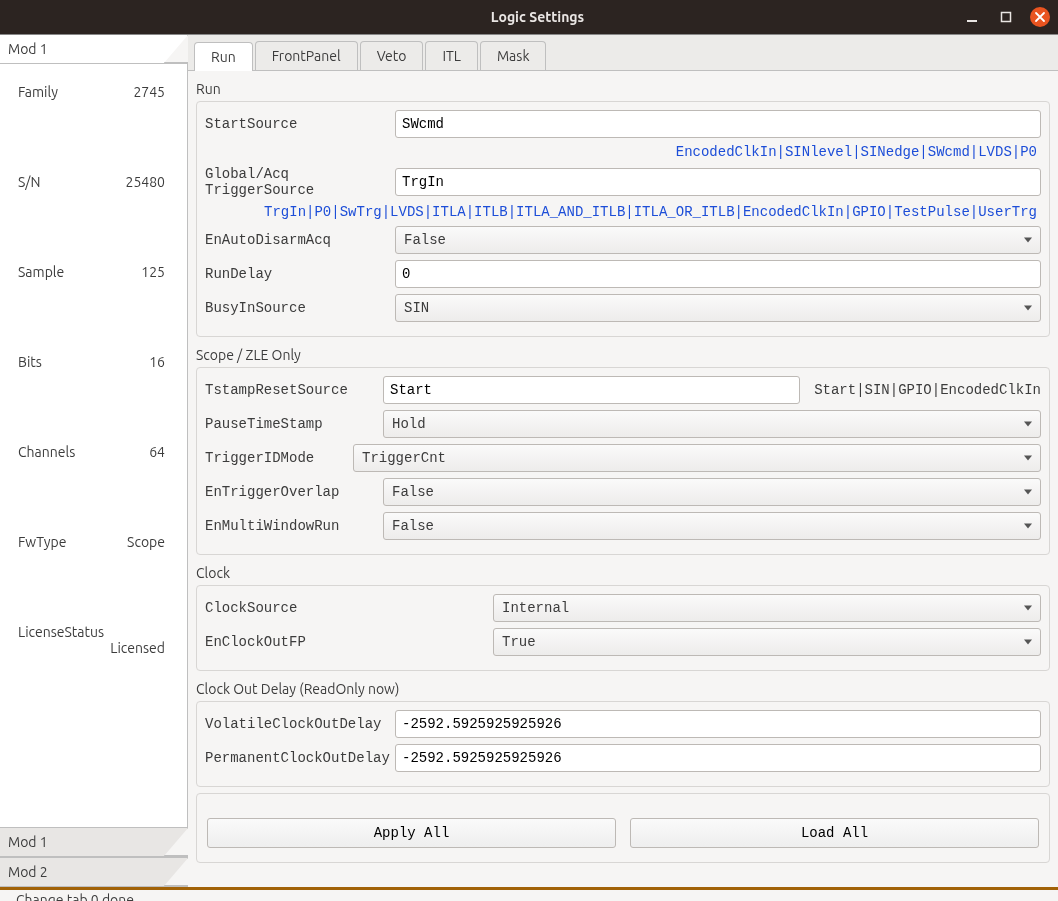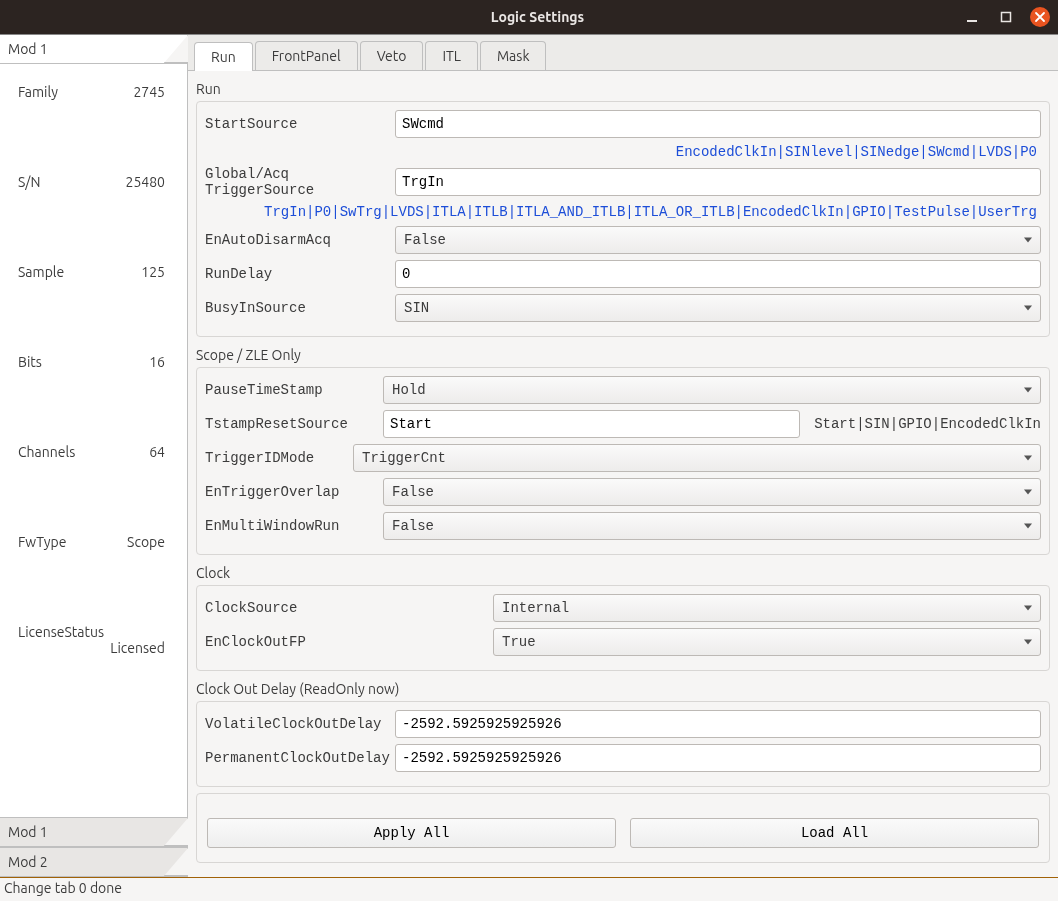--- a/index.html
+++ b/index.html
@@ -219,23 +219,23 @@
     border:1px solid #bdb9b5;
     border-radius:3px;
     background:linear-gradient(#fafafa,#eee);
     cursor:pointer;
     font-family:inherit;
     font-size:14px;
   }
 
   
   .statusbar{
-    height:24px;
-    border-top:1px solid #a16207;
-    padding:2px 4px;
+    height:14px;
+    border-top:3px solid #a16207;
+    padding:2px 16px;
     background:#f6f5f4;
     font-size:14px;
   }
 </style>
 </head>
 <body>
 
 <div class="titlebar">
   <span class="title">Logic Settings</span>
   <div class="winctrls">
@@ -346,30 +346,30 @@
             <div class="select">
               <span>SIN</span>
               <span class="caret"></span>
             </div>
           </div>
         </div>
 
         <div class="section-title">Scope / ZLE Only</div>
         <div class="group">
           <div class="form-row">
-            <div class="form-label" style="width:170px">PauseTimeStamp</div>
-            <div class="select">
-              <span>Hold</span>
-              <span class="caret"></span>
-            </div>
-          </div>
-          <div class="form-row">
             <div class="form-label" style="width:170px">TstampResetSource</div>
             <input class="text-input" value="Start" style="">
             <span class="hint-inline">Start|SIN|GPIO|EncodedClkIn</span>
+          </div>
+          <div class="form-row">
+            <div class="form-label" style="width:170px">PauseTimeStamp</div>
+            <div class="select">
+              <span>Hold</span>
+              <span class="caret"></span>
+            </div>
           </div>
           <div class="form-row">
             <div class="form-label" style="width:140px">TriggerIDMode</div>
             <div class="select">
               <span>TriggerCnt</span>
               <span class="caret"></span>
             </div>
           </div>
           <div class="form-row">
             <div class="form-label" style="width:170px">EnTriggerOverlap</div>

